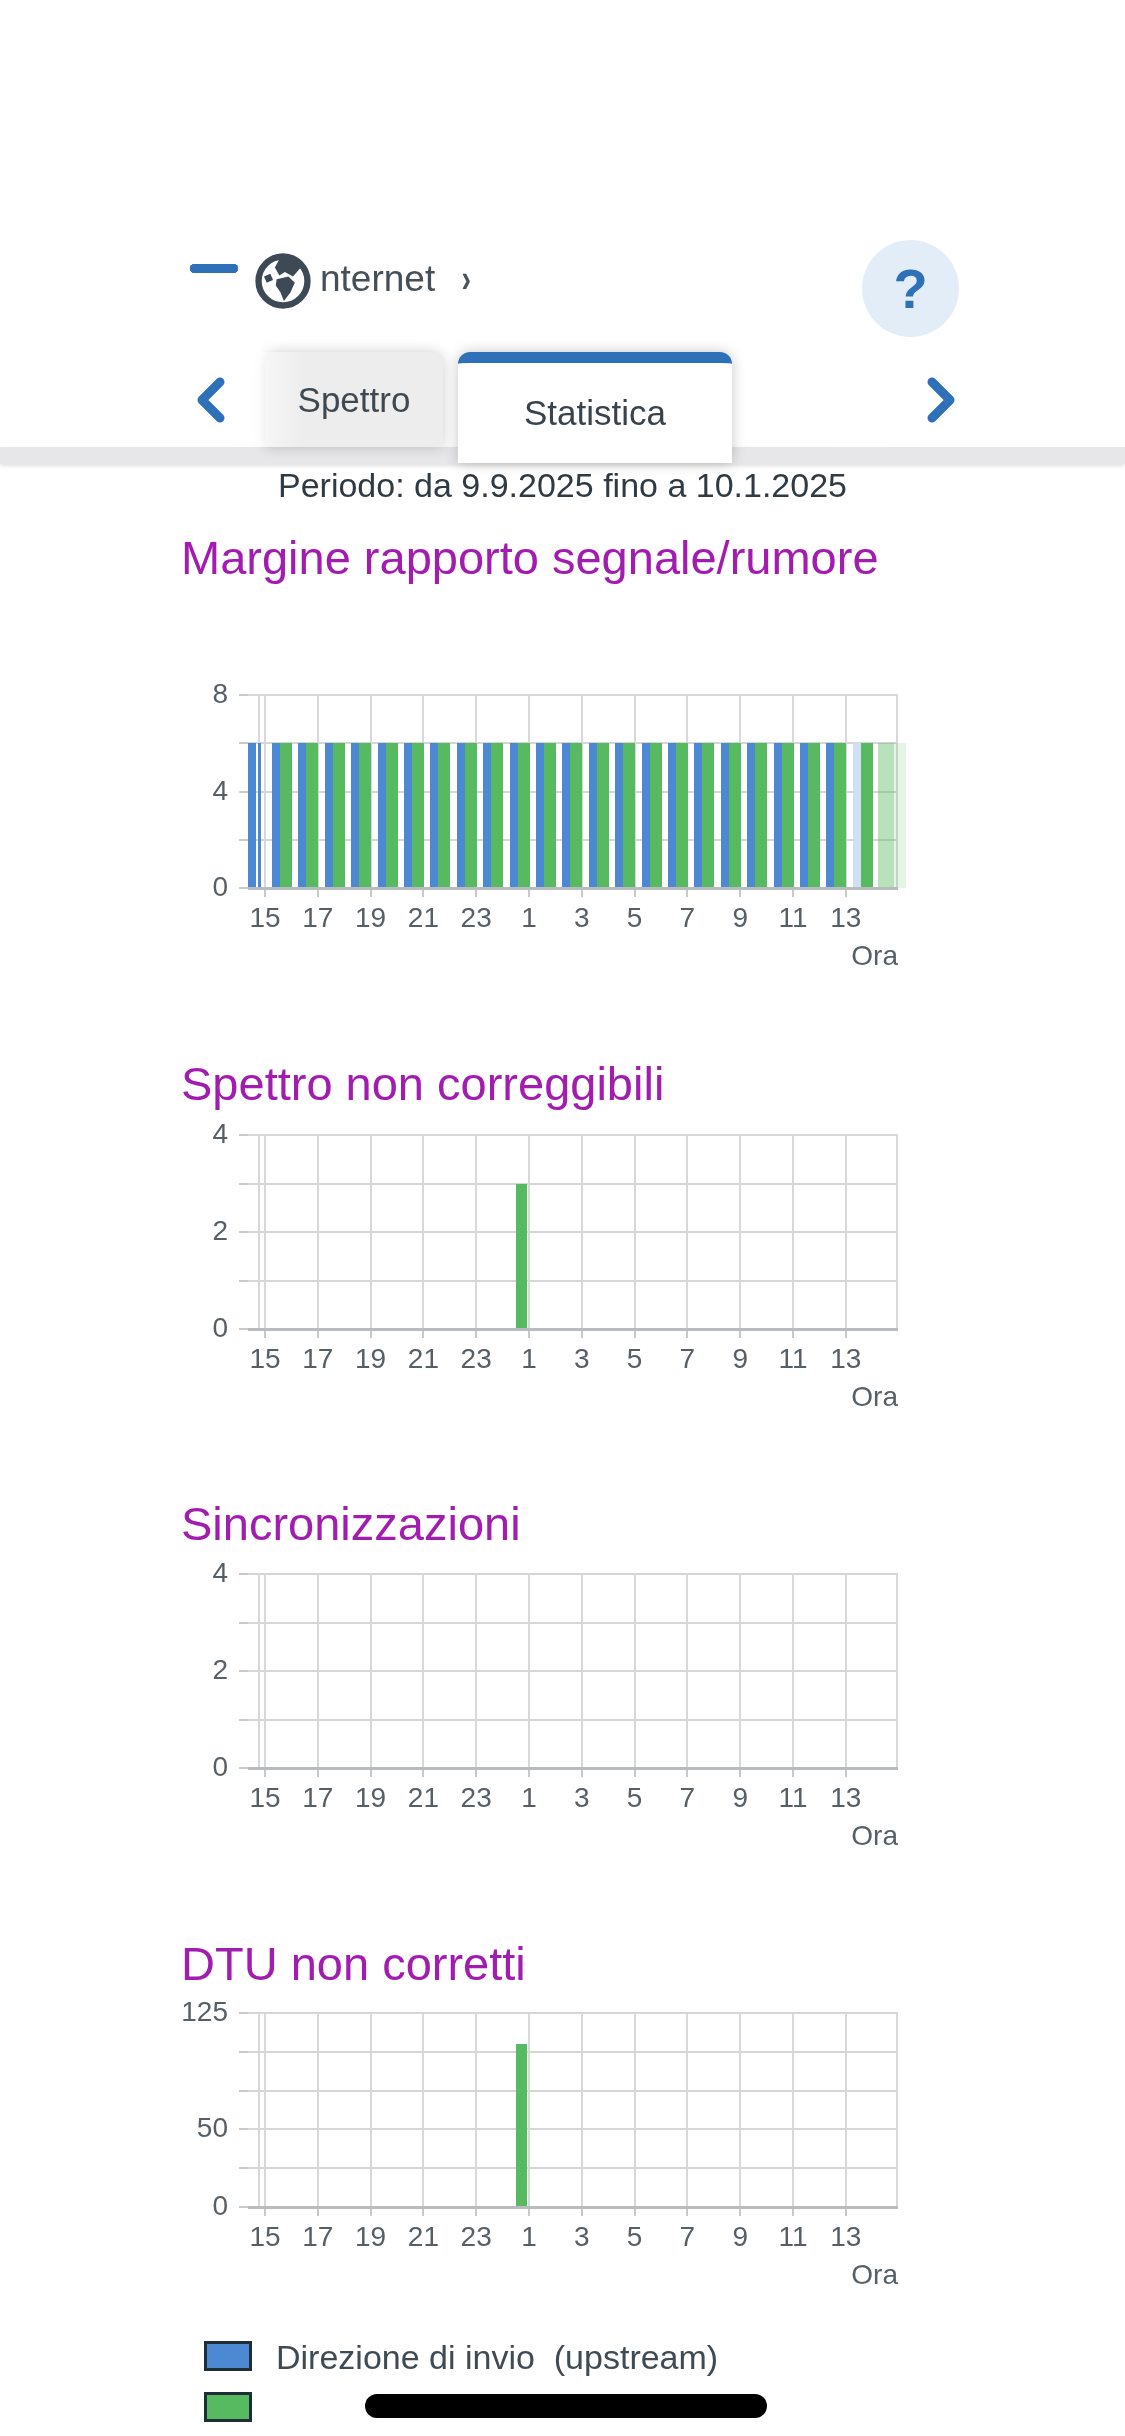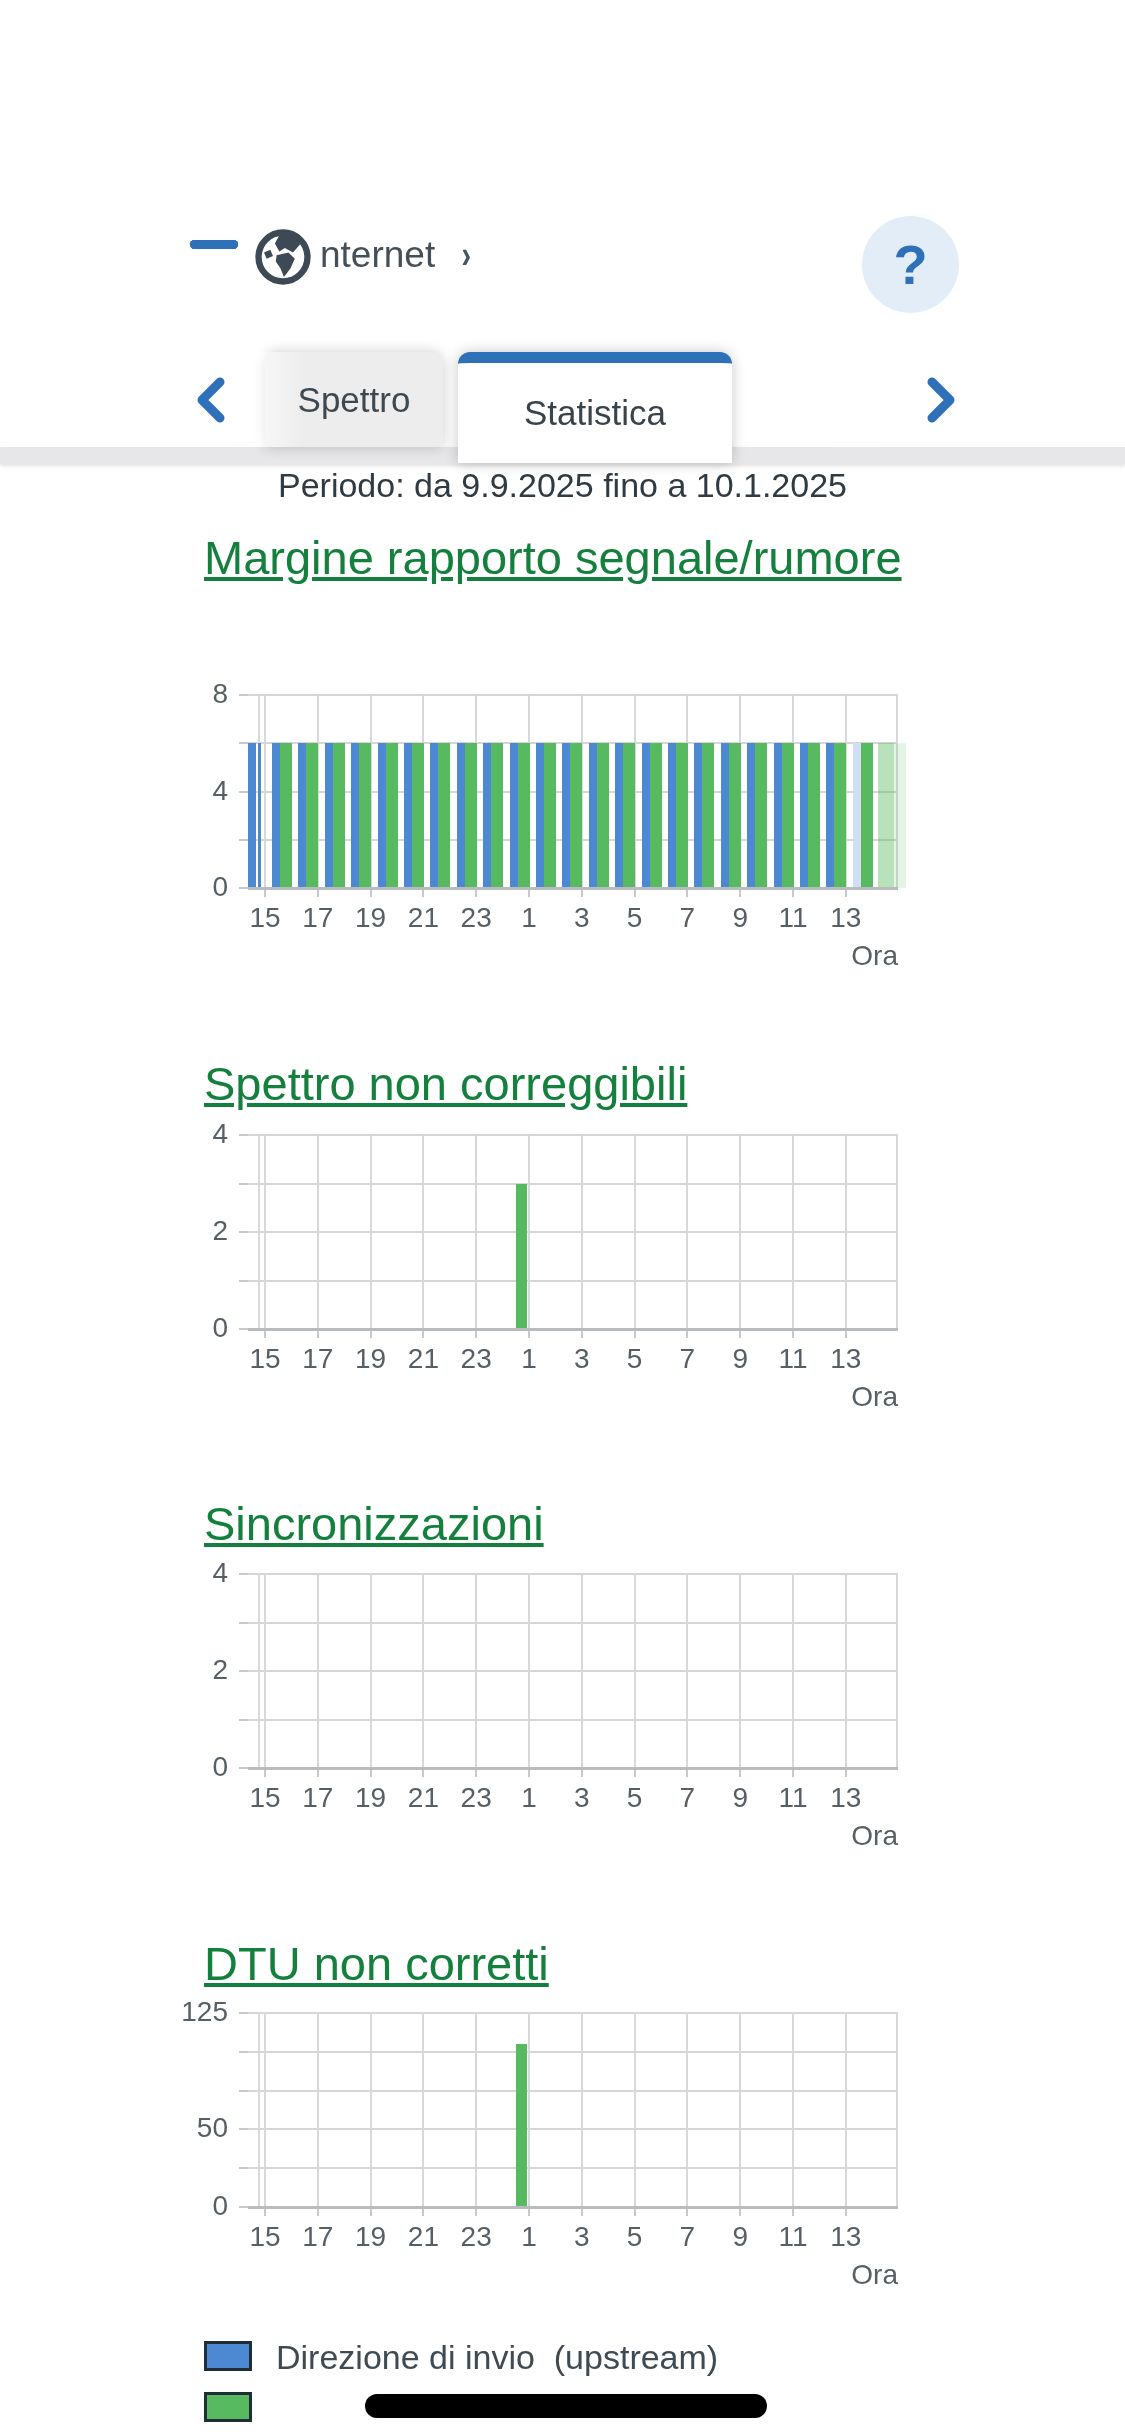--- a/index.html
+++ b/index.html
@@ -2,21 +2,21 @@
 <html><head>
 <meta charset="utf-8">
 <style>
   html,body{margin:0;padding:0;}
   body{
     width:1125px;height:2436px;position:relative;overflow:hidden;
     background:#ffffff;font-family:"Liberation Sans",sans-serif;
     -webkit-font-smoothing:antialiased;
   }
   
-  .header{position:absolute;left:0;top:216px;width:1125px;height:110px;}
+  .header{position:absolute;left:0;top:240px;width:1125px;height:110px;}
   .hamburger{position:absolute;left:190px;top:24px;width:48px;height:58px;cursor:pointer;}
   .hamburger .bar{width:48px;height:9px;border-radius:5px;background:#2e71b8;margin-bottom:10px;}
   .globe{position:absolute;left:254px;top:12px;width:58px;height:58px;}
   .crumb{position:absolute;top:18px;font-size:37px;color:#454f57;white-space:nowrap;}
   .crumb-section{left:320px;}
   .crumb-sep{left:460px;font-size:38px;color:#4a545c;font-weight:bold;transform:scaleX(.75);}
   .crumb-page{left:505px;color:#3d4953;}
   .help-btn{
     position:absolute;left:862px;top:0px;width:97px;height:97px;border-radius:50%;
     background:#e3edf8;display:flex;align-items:center;justify-content:center;cursor:pointer;
@@ -43,21 +43,21 @@
     background:linear-gradient(to right,rgba(255,255,255,.95),rgba(255,255,255,0));}
   .fade-right{position:absolute;left:818px;top:0;width:307px;height:95px;z-index:2;
     background:linear-gradient(to right,rgba(255,255,255,0) 0%,#ffffff 38%);}
   .tab-arrow{position:absolute;top:22px;width:46px;height:52px;z-index:5;cursor:pointer;}
   .tab-arrow-left{left:188px;}
   .tab-arrow-right{left:918px;}
   
   .period{position:absolute;left:0;top:466px;width:1125px;text-align:center;
     font-size:34px;color:#303a42;}
   
-  .chart-title{position:absolute;left:204px;font-size:47px;line-height:72px;color:#15803d;text-decoration:underline;}
+  .chart-title{position:absolute;left:181px;font-size:47px;line-height:72px;color:#a21caf;}
   .plot{position:absolute;left:248px;width:650px;}
   .hline{position:absolute;left:0;width:650px;height:2px;background:#d6d6d6;}
   .hline.axis0{height:3px;background:#b9bcbe;z-index:2;}
   .vline{position:absolute;top:0;width:2px;background:#d8d8d8;}
   .tickx{position:absolute;width:2px;height:9px;background:#c9c9c9;}
   .ticky{position:absolute;left:-9px;width:9px;height:2px;background:#c9c9c9;}
   .ylab{position:absolute;width:110px;text-align:right;font-size:28px;color:#575f66;}
   .xlab{position:absolute;width:64px;text-align:center;font-size:28px;color:#575f66;}
   .oralab{position:absolute;width:110px;text-align:right;font-size:28px;color:#575f66;}
   .bar{position:absolute;z-index:1;}

